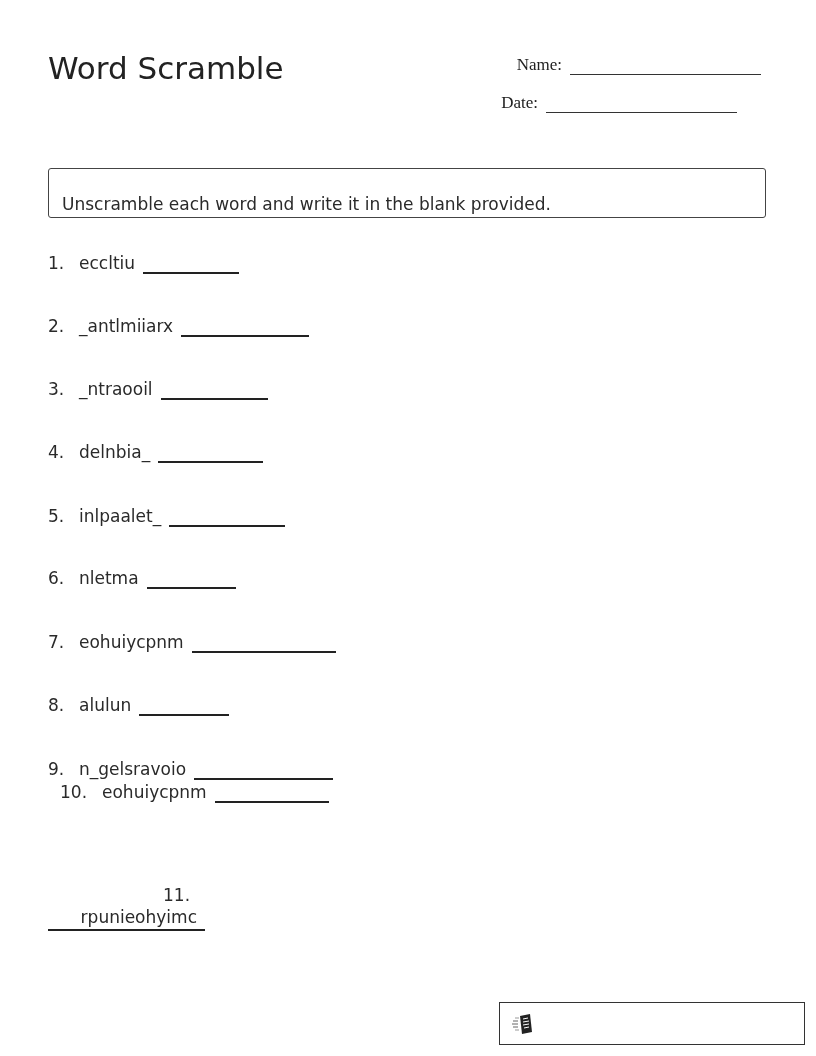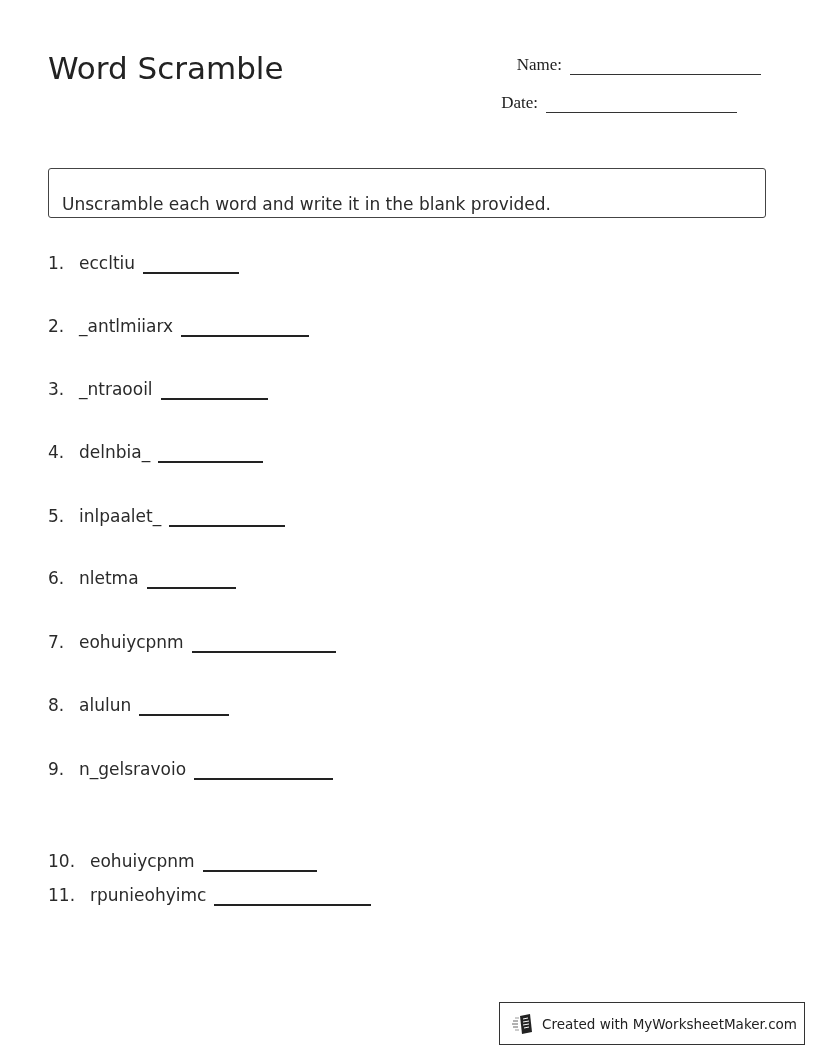--- a/index.html
+++ b/index.html
@@ -171,38 +171,37 @@
   <span class="item-word">alulun</span>
   <span class="item-blank" style="width:90px;"></span>
 </div>
 
 <div class="item" style="top:758px;">
   <span class="item-num">9.</span>
   <span class="item-word">n_gelsravoio</span>
   <span class="item-blank" style="width:139px;"></span>
 </div>
 
-<div class="item" style="top:850px;">
+<div class="item" style="top:781px;margin-left:12px;">
   <span class="item-num wide">10.</span>
   <span class="item-word">eohuiycpnm</span>
   <span class="item-blank" style="width:114px;"></span>
 </div>
 
-<div class="item" style="top:884px;">
+<div class="item" style="top:884px;flex-direction:column;">
   <span class="item-num wide">11.</span>
   <span class="item-word">rpunieohyimc</span>
   <span class="item-blank" style="width:157px;"></span>
 </div>
 
 <div class="footer-badge">
   <span class="footer-icon">
     <svg width="22" height="22" viewBox="0 0 22 22">
       <line x1="1" y1="8" x2="6" y2="8" stroke="#666" stroke-width="1"></line>
       <line x1="0" y1="11" x2="6" y2="11" stroke="#666" stroke-width="1"></line>
       <line x1="1" y1="14" x2="6" y2="14" stroke="#666" stroke-width="1"></line>
       <line x1="3" y1="5" x2="7" y2="5" stroke="#999" stroke-width="1"></line>
       <line x1="3" y1="17" x2="7" y2="17" stroke="#999" stroke-width="1"></line>
       <path d="M8 3 L18 1 L20 19 L10 21 Z" fill="#222"></path>
       <path d="M11 6 L16 5 M11 9 L17 8 M11 12 L17 11 M12 15 L17 14" stroke="#fff" stroke-width="1"></path>
     </svg>
   </span>
-  <span>Created with MyWorksheetMaker.com</span>
 </div>
 
 </body></html>

